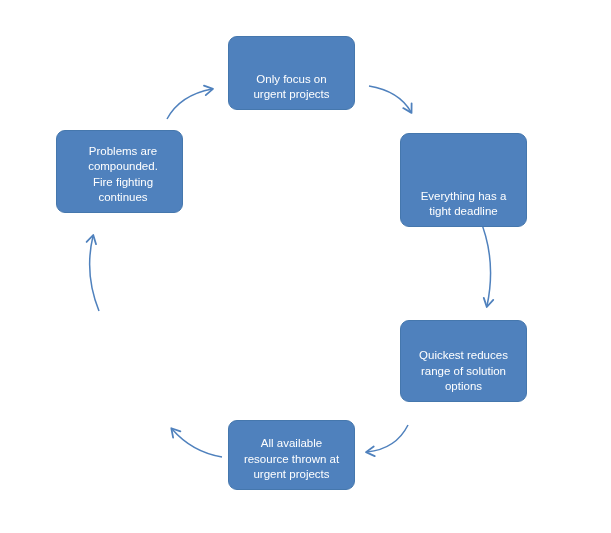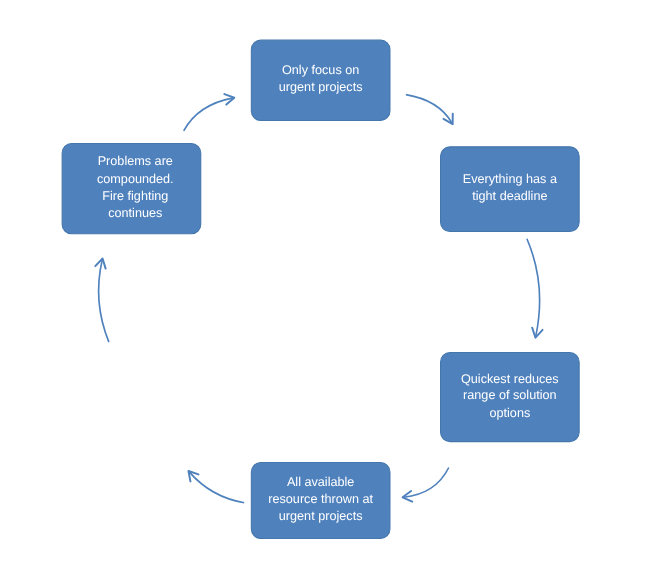--- a/index.html
+++ b/index.html
@@ -22,30 +22,30 @@
     width: 611px;
     height: 533px;
   }
   .node {
     position: absolute;
     background: #4f81bd;
     border: 1px solid #4577ad;
     border-radius: 9px;
     color: #ffffff;
     display: flex;
-    align-items: center;
+    align-items: flex-end;
     justify-content: center;
     text-align: center;
     font-size: 11.5px;
     line-height: 1.35;
     padding: 6px 13px;
     box-sizing: border-box;
   }
   .node-top         { left: 228px; top: 36px;  width: 127px; height: 74px; }
-  .node-right-upper { left: 400px; top: 133px; width: 127px; height: 78px; }
+  .node-right-upper { left: 400px; top: 133px; width: 127px; height: 94px; }
   .node-right-lower { left: 400px; top: 320px; width: 127px; height: 82px; }
   .node-bottom      { left: 228px; top: 420px; width: 127px; height: 70px; }
   .node-left-lower  { left: 56px;  top: 325px; width: 127px; height: 75px; }
   .node-left-upper  { left: 56px;  top: 130px; width: 127px; height: 83px; padding-left: 20px; }
 </style>
 </head>
 <body>
 
 <div class="canvas">
 

